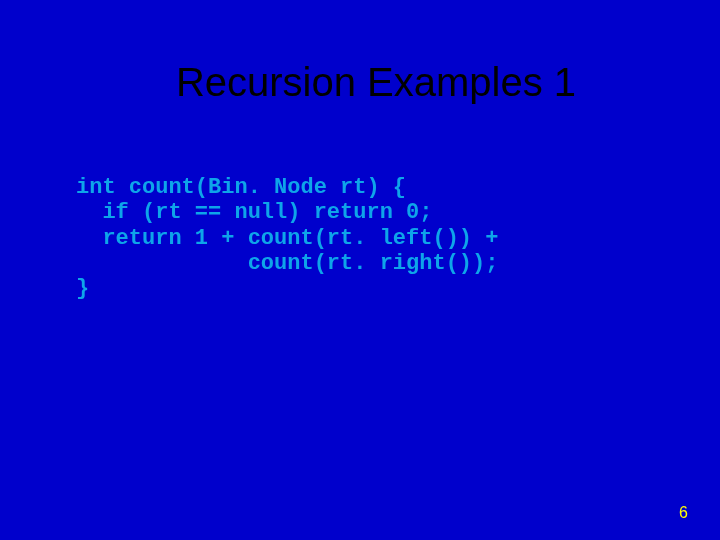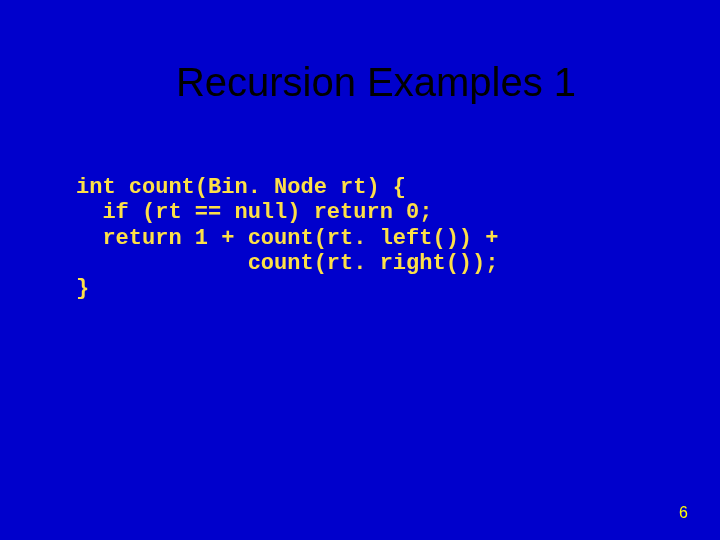--- a/index.html
+++ b/index.html
@@ -19,21 +19,21 @@
       font-size: 40px;
       color: #000000;
       text-align: center;
       padding-top: 28px;
       font-weight: normal;
     }
     .code-block {
       font-family: "Courier New", Courier, monospace;
       font-size: 22px;
       font-weight: bold;
-      color: #fde047;
+      color: #0ea5e9;
       white-space: pre;
       margin-top: 38px;
       margin-left: 28px;
       line-height: 1.15;
     }
     .page-number {
       position: absolute;
       bottom: 18px;
       right: 32px;
       font-family: Arial, Helvetica, sans-serif;

